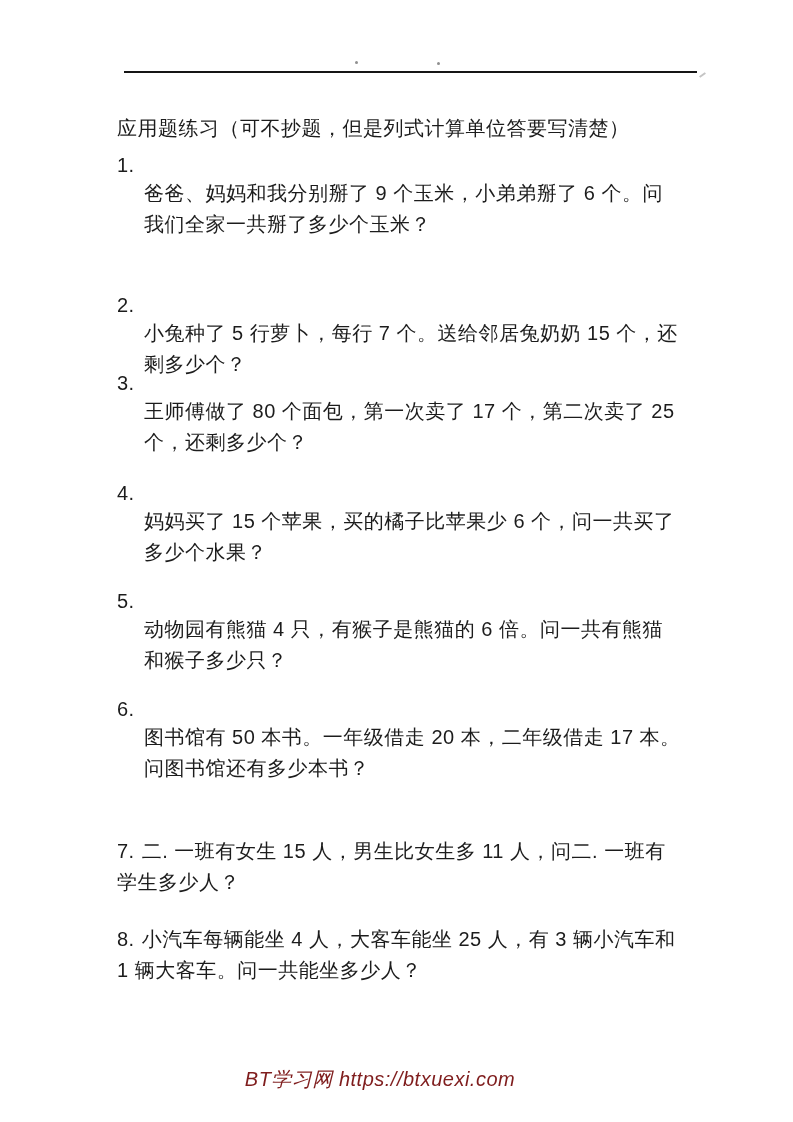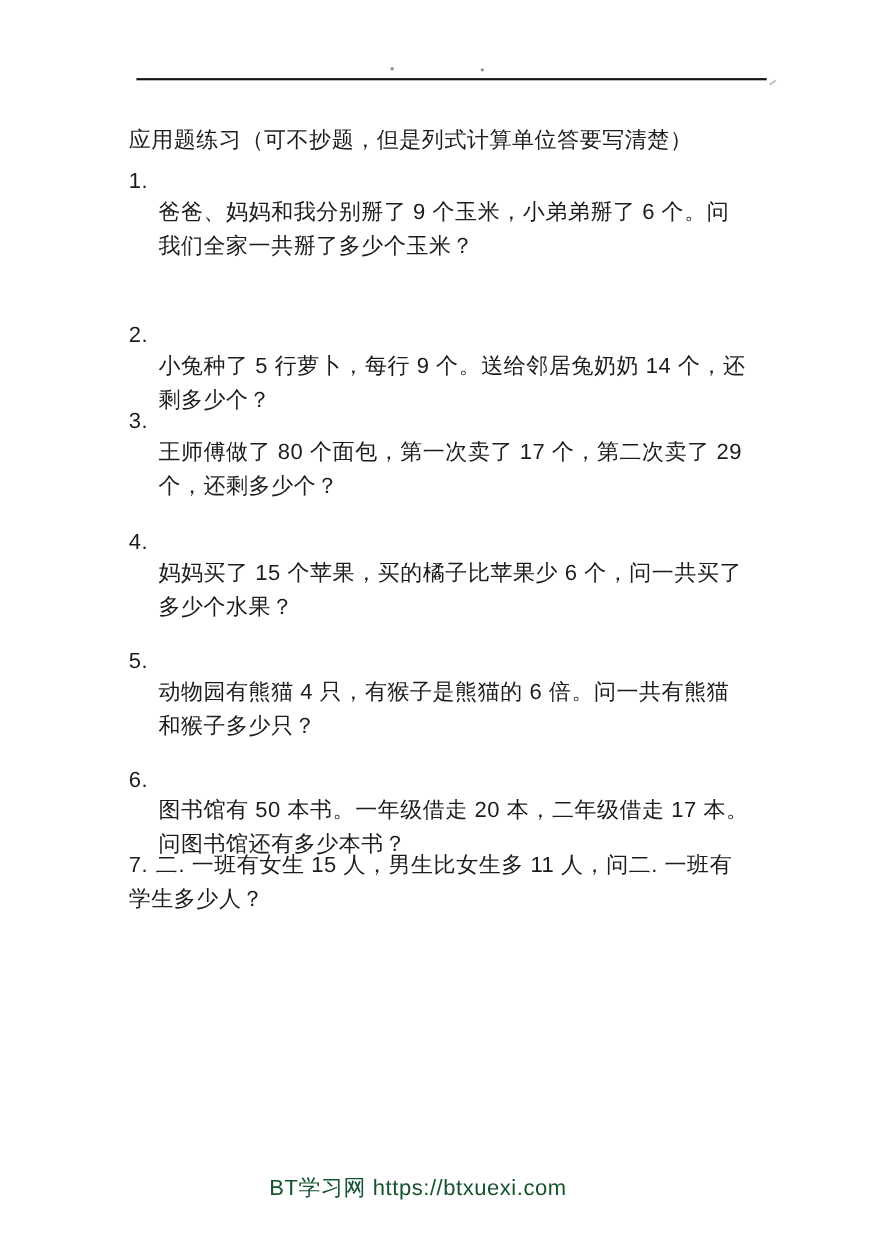--- a/index.html
+++ b/index.html
@@ -36,27 +36,28 @@
   .hang{display:flex;}
   .hang .num{flex:none;width:27px;}
   .hang .txt{flex:1;margin-top:28px;}
   .flush .num{margin-right:7px;}
   .p1{top:150px;}
   .p2{top:290px;}
   .p3{top:368px;}
   .p4{top:478px;}
   .p5{top:586px;}
   .p6{top:694px;}
-  .p7{top:772px;}
+  .p7{top:836px;}
   .p8{top:924px;}
   .footer{
     position:absolute;left:0;top:1066px;width:100%;
     text-align:center;
     font-size:20px;letter-spacing:0.5px;
-    color:#14532d;
+    color:#7f1d1d;
+    font-style:italic;
   }
 </style>
 </head>
 <body>
 
 <div class="page">
 
   <div class="scan-dot dot1"></div>
   <div class="scan-dot dot2"></div>
   <div class="header-rule"></div>
@@ -64,26 +65,26 @@
 
   <div class="title">应用题练习（可不抄题，但是列式计算单位答要写清楚）</div>
 
   <div class="problem hang p1">
     <span class="num">1.</span>
     <span class="txt">爸爸、妈妈和我分别掰了 9 个玉米，小弟弟掰了 6 个。问我们全家一共掰了多少个玉米？</span>
   </div>
 
   <div class="problem hang p2">
     <span class="num">2.</span>
-    <span class="txt">小兔种了 5 行萝卜，每行 9 个。送给邻居兔奶奶 14 个，还剩多少个？</span>
+    <span class="txt">小兔种了 5 行萝卜，每行 7 个。送给邻居兔奶奶 15 个，还剩多少个？</span>
   </div>
 
   <div class="problem hang p3">
     <span class="num">3.</span>
-    <span class="txt">王师傅做了 80 个面包，第一次卖了 17 个，第二次卖了 29 个，还剩多少个？</span>
+    <span class="txt">王师傅做了 80 个面包，第一次卖了 17 个，第二次卖了 25 个，还剩多少个？</span>
   </div>
 
   <div class="problem hang p4">
     <span class="num">4.</span>
     <span class="txt">妈妈买了 15 个苹果，买的橘子比苹果少 6 个，问一共买了多少个水果？</span>
   </div>
 
   <div class="problem hang p5">
     <span class="num">5.</span>
     <span class="txt">动物园有熊猫 4 只，有猴子是熊猫的 6 倍。问一共有熊猫和猴子多少只？</span>
@@ -91,18 +92,21 @@
 
   <div class="problem hang p6">
     <span class="num">6.</span>
     <span class="txt">图书馆有 50 本书。一年级借走 20 本，二年级借走 17 本。问图书馆还有多少本书？</span>
   </div>
 
   <div class="problem flush p7">
     <span class="num">7.</span><span class="txt">二. 一班有女生 15 人，男生比女生多 11 人，问二. 一班有学生多少人？</span>
   </div>
 
+  <div class="problem flush p8">
+    <span class="num">8.</span><span class="txt">小汽车每辆能坐 4 人，大客车能坐 25 人，有 3 辆小汽车和 1 辆大客车。问一共能坐多少人？</span>
+  </div>
 
   <div class="footer">
     <span>BT学习网 https://btxuexi.com</span>
   </div>
 
 </div>
 
 </body></html>

